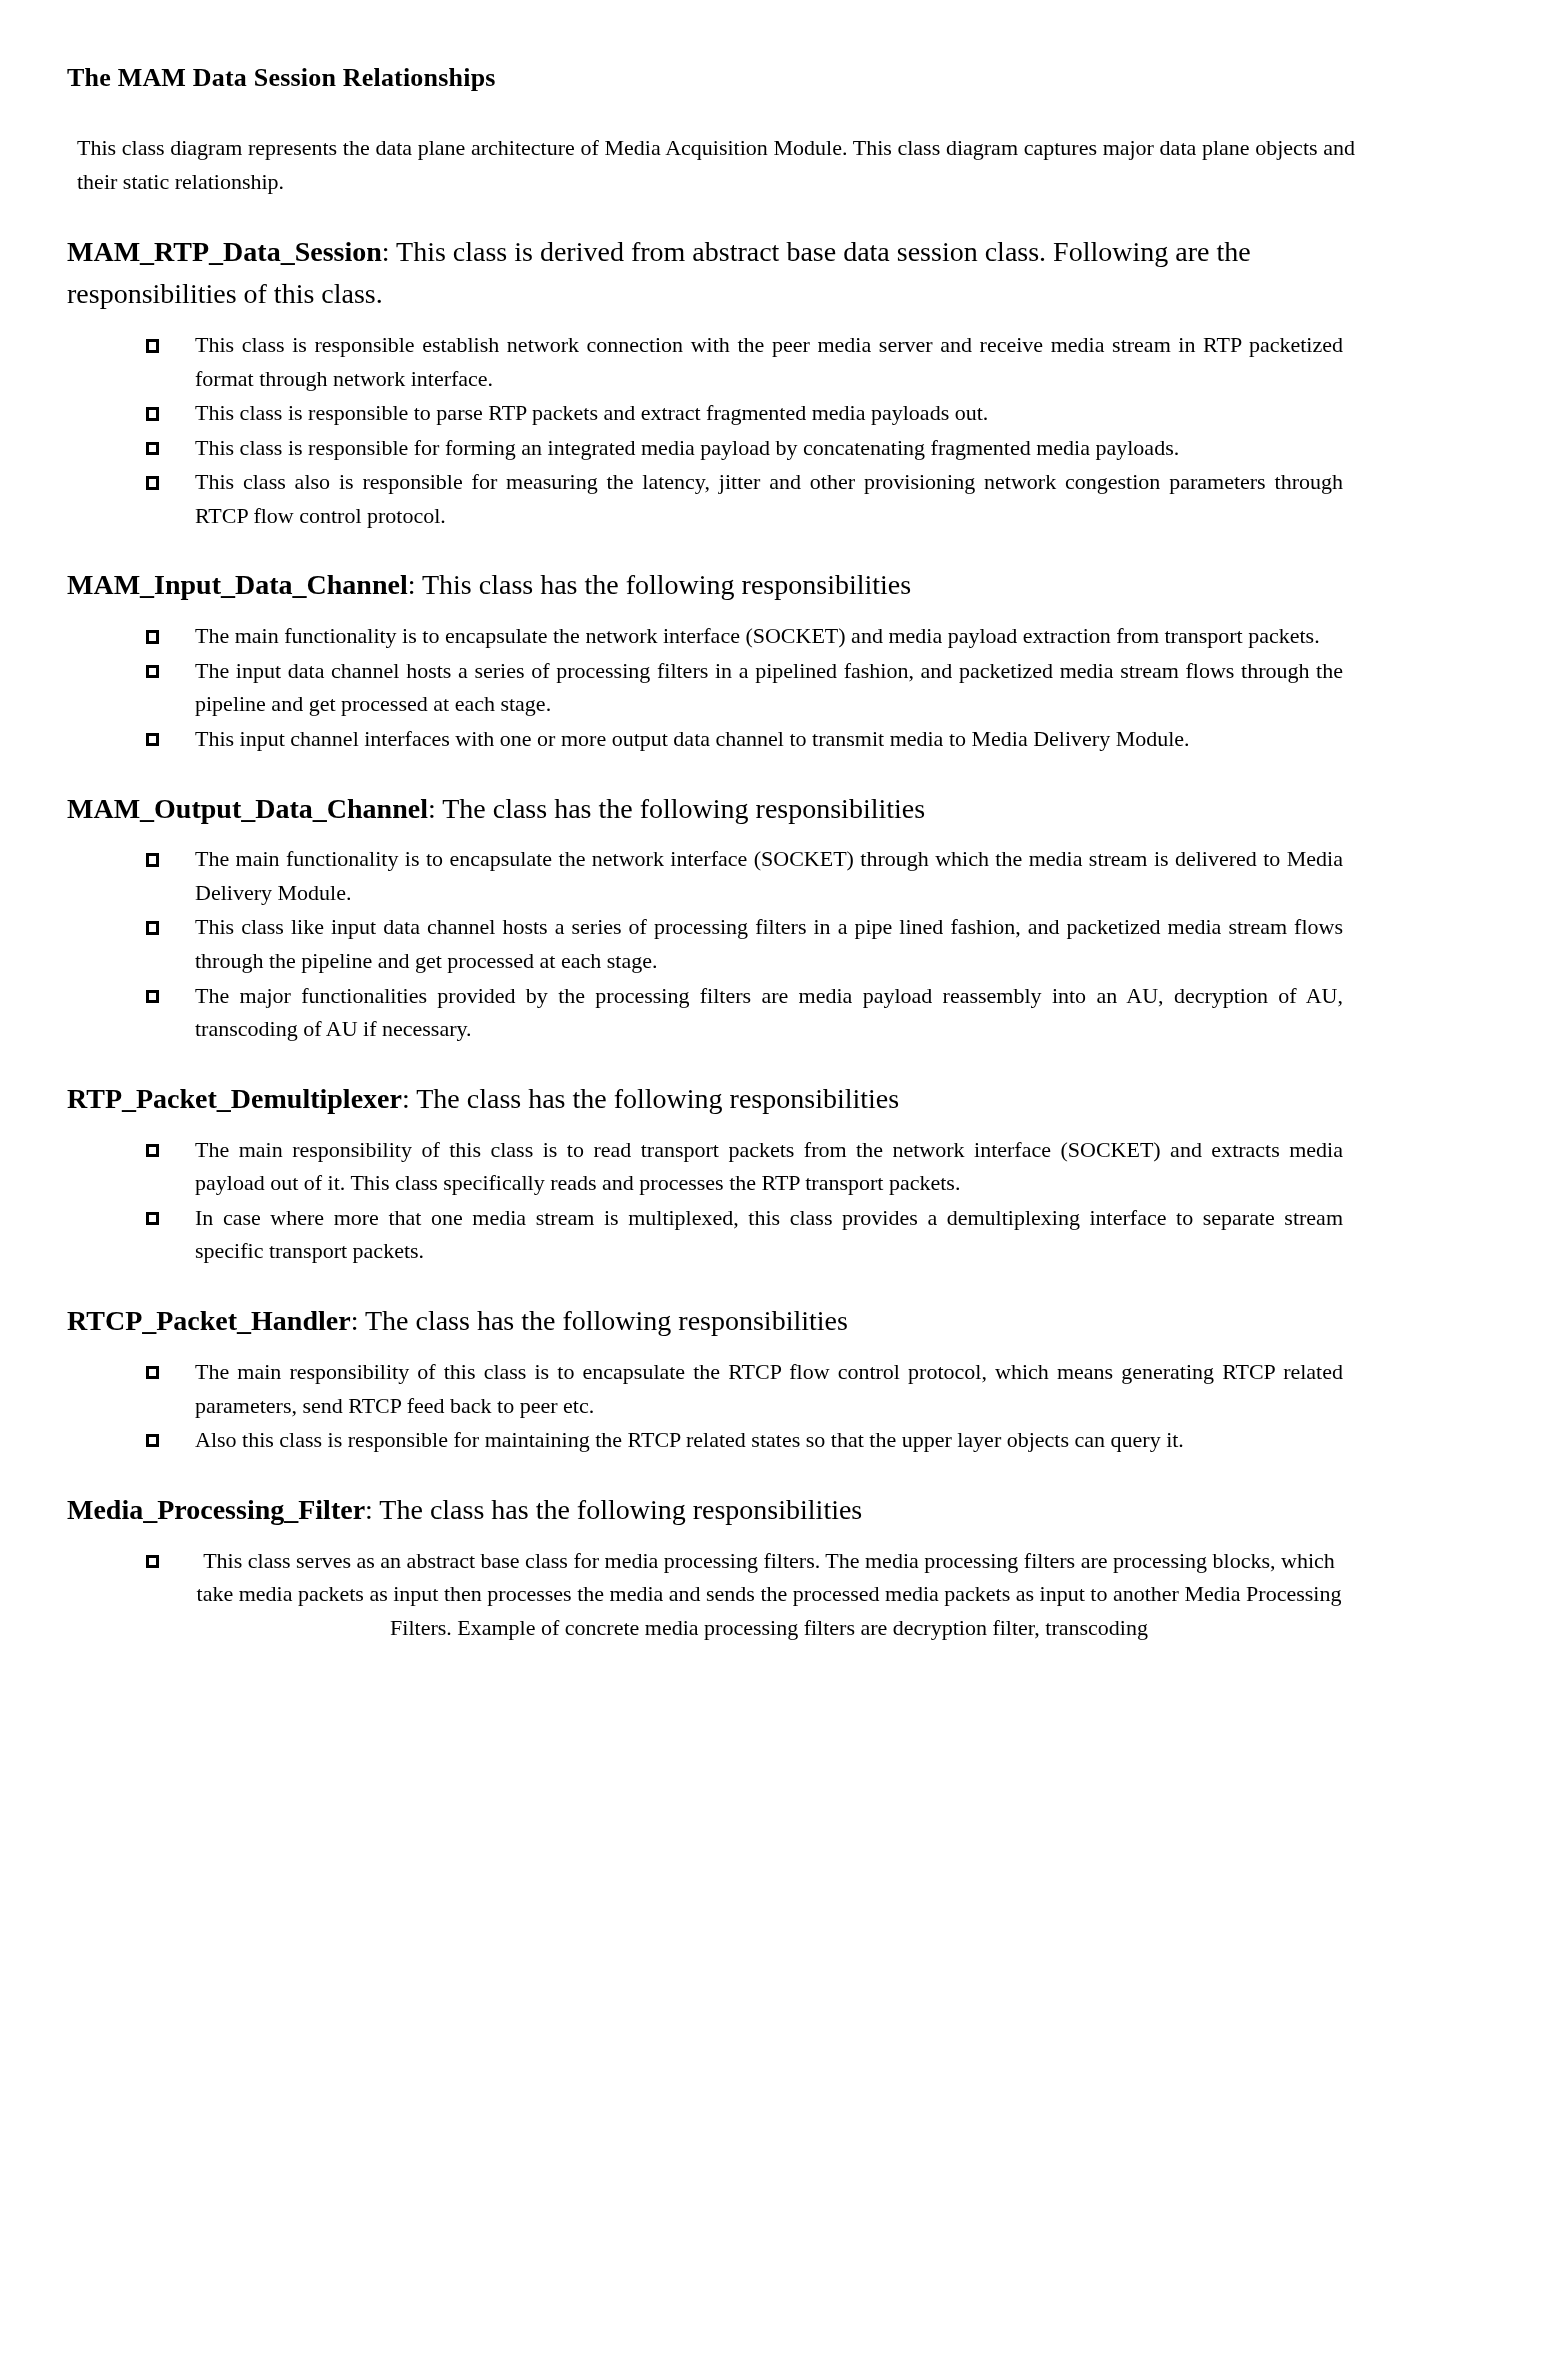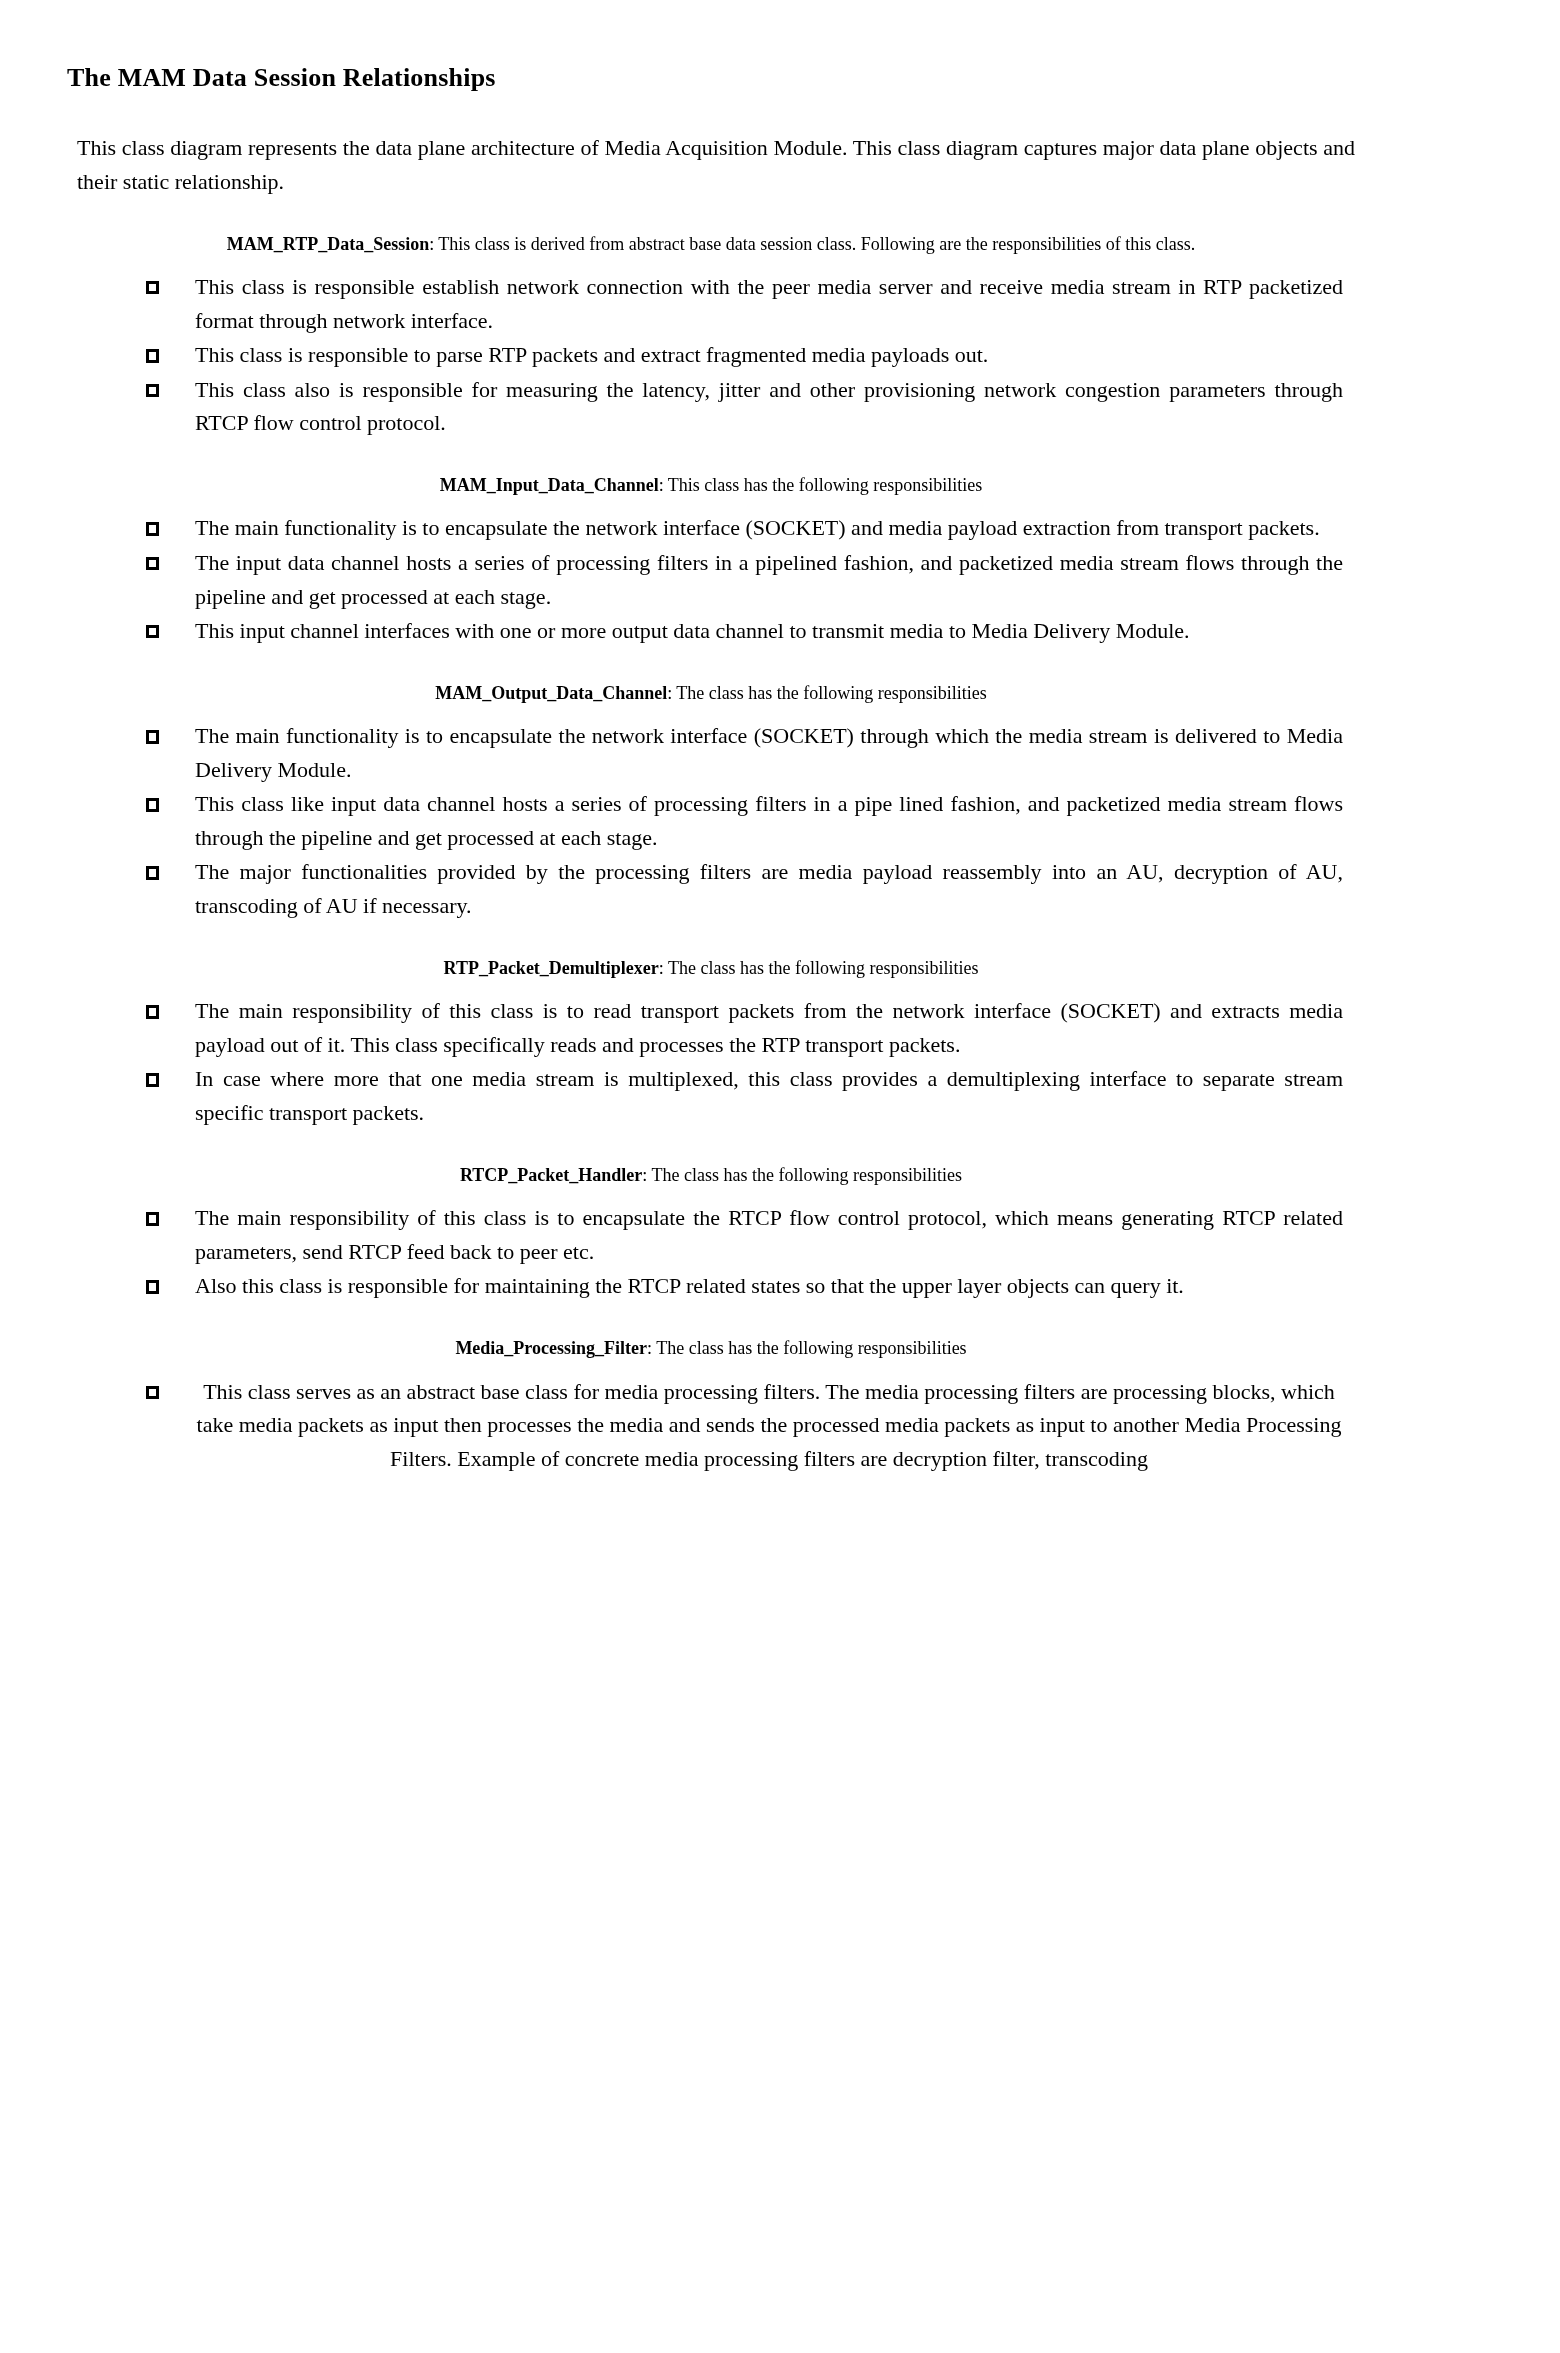--- a/index.html
+++ b/index.html
@@ -40,24 +40,24 @@
     line-height: 1.53;
     margin: 0 0 32px 10px;
     text-align: justify;
     text-justify: inter-word;
   }
 
   .section {
     margin: 0 0 32px 0;
   }
   .section-head {
-    font-size: 18px;
+    font-size: 28px;
     line-height: 1.53;
     margin: 0 0 1.6px 0;
-    text-align: center;
+    text-align: left;
   }
   .section-head .cls {
     font-weight: bold;
   }
   .section-head .desc {
     font-weight: normal;
   }
   ul.bullets {
     list-style: none;
     margin: 12px;
@@ -95,20 +95,21 @@
     <h1 class="doc-title">The MAM Data Session Relationships</h1>
 
     <p class="para">This class diagram represents the data plane architecture of Media Acquisition Module. This class diagram captures major data plane objects and their static relationship.</p>
 
     <div id="sections-root">
         <div class="section">
           <p class="section-head"><span class="cls">MAM_RTP_Data_Session</span><span class="desc">: This class is derived from abstract base data session class. Following are the responsibilities of this class.</span></p>
           <ul class="bullets">
             <li><span class="bullet-box"></span><span>This class is responsible establish network connection with the peer media server and receive media stream in RTP packetized format through network interface.</span></li>
             <li><span class="bullet-box"></span><span>This class is responsible to parse RTP packets and extract fragmented media payloads out.</span></li>
+            <li><span class="bullet-box"></span><span>This class is responsible for forming an integrated media payload by concatenating fragmented media payloads.</span></li>
             <li><span class="bullet-box"></span></li>
             <li><span class="bullet-box"></span><span>This class also is responsible for measuring the latency, jitter and other provisioning network congestion parameters through RTCP flow control protocol.</span></li>
           </ul>
         </div>
         <div class="section">
           <p class="section-head"><span class="cls">MAM_Input_Data_Channel</span><span class="desc">: This class has the following responsibilities</span></p>
           <ul class="bullets">
             <li><span class="bullet-box"></span><span>The main functionality is to encapsulate the network interface (SOCKET) and media payload extraction from transport packets.</span></li>
             <li><span class="bullet-box"></span><span>The input data channel hosts a series of processing filters in a pipelined fashion, and packetized media stream flows through the pipeline and get processed at each stage.</span></li>
             <li><span class="bullet-box"></span><span>This input channel interfaces with one or more output data channel to transmit media to Media Delivery Module.</span></li>

